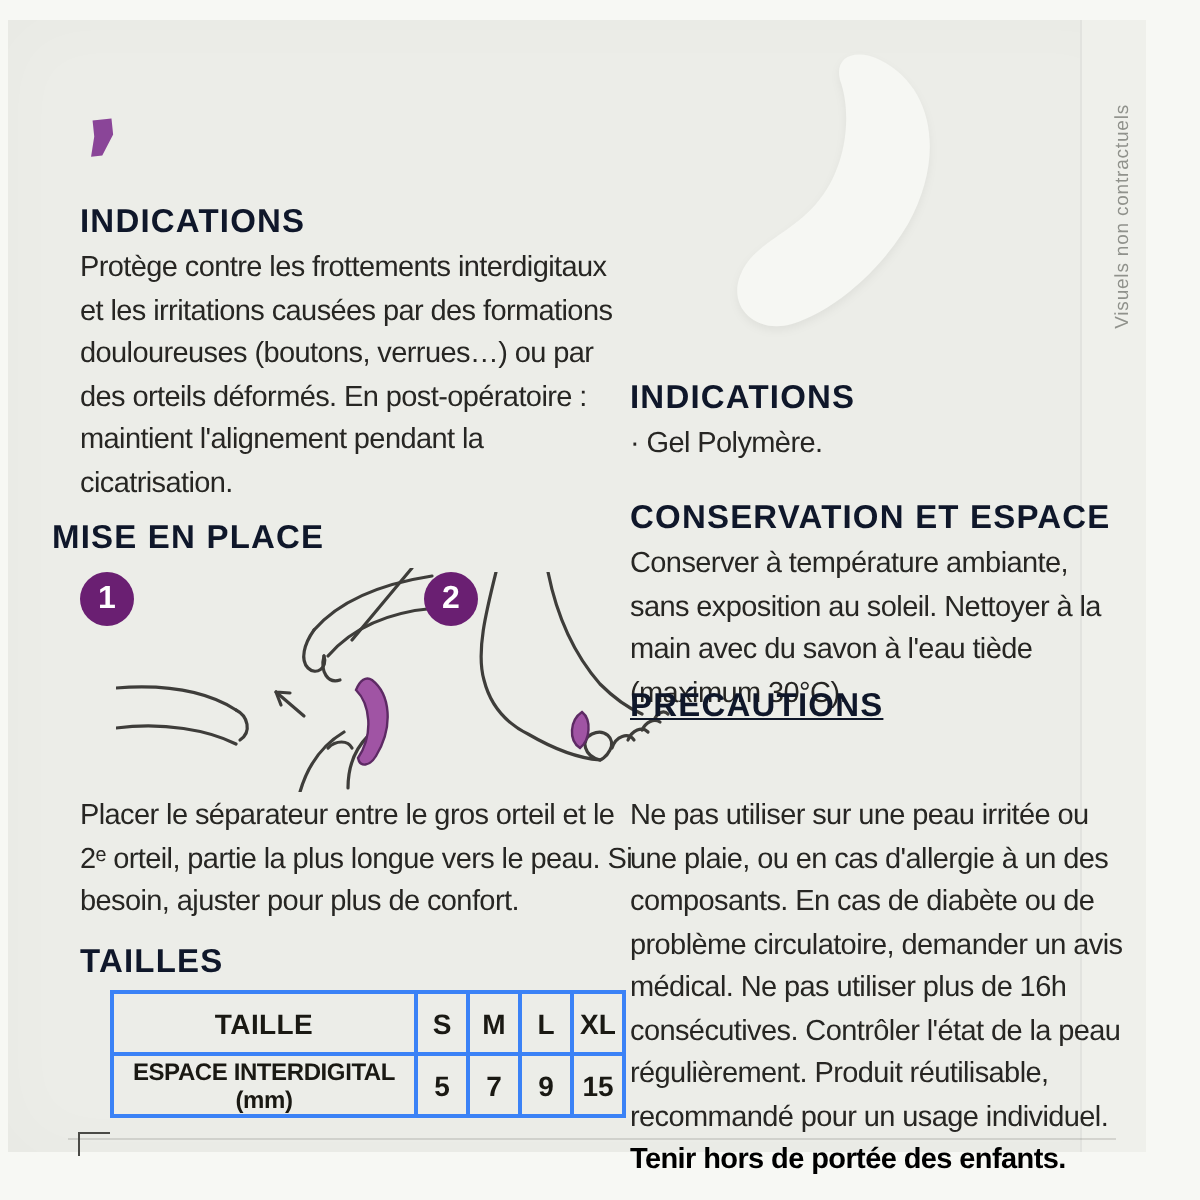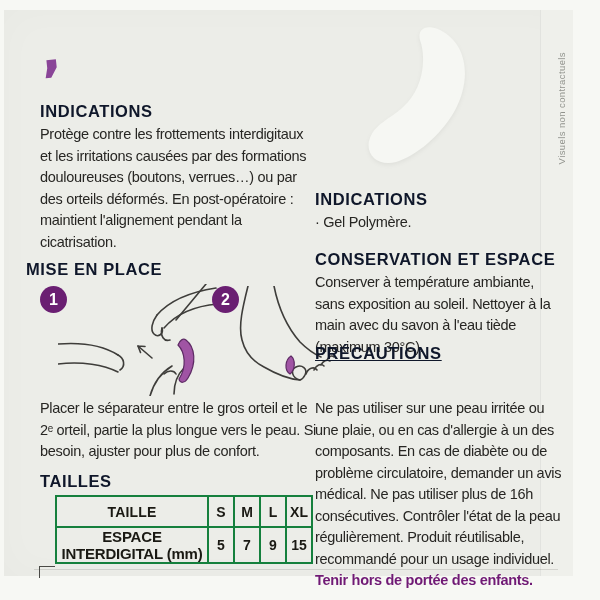--- a/index.html
+++ b/index.html
@@ -32,41 +32,41 @@
   }
   
   .h{
     color:#0f172a;font-weight:700;font-size:16.5px;letter-spacing:0.6px;
     white-space:nowrap;
   }
   
   .txt{
     color:#272623;font-size:14.5px;line-height:21.5px;letter-spacing:-0.3px;
   }
-  .bold-note{font-weight:700;color:#701a75;}
+  .bold-note{font-weight:700;color:#000000;}
   
   .badge{
     width:27px;height:27px;border-radius:50%;background:#6a1f72;
     color:#fff;font-weight:700;font-size:16px;
     display:flex;align-items:center;justify-content:center;
   }
   
   table.sizes{
     border-collapse:collapse;table-layout:fixed;
     font-family:"Liberation Sans",sans-serif;
   }
   table.sizes td,table.sizes th{
-    border:2px solid #15803d;color:#1a1913;font-weight:700;
+    border:2px solid #3b82f6;color:#1a1913;font-weight:700;
     text-align:center;vertical-align:middle;padding:0;
     height:29px;background:transparent;
   }
   .col-label{width:150px;}
   .col-size{width:24px;}
   th.sizes-head{font-size:14px;letter-spacing:0.2px;}
-  td.row-label{font-size:15px;letter-spacing:-0.2px;}
+  td.row-label{font-size:12px;letter-spacing:-0.2px;}
   td.val,th.size-letter{font-size:14px;}
   
   .side-note{
     left:556px;top:52px;
     writing-mode:vertical-rl;transform:rotate(180deg);
     font-size:9.5px;color:#90928c;letter-spacing:0.4px;white-space:nowrap;
   }
   
   .bottom-crease{
     left:34px;top:569px;width:524px;height:1px;

